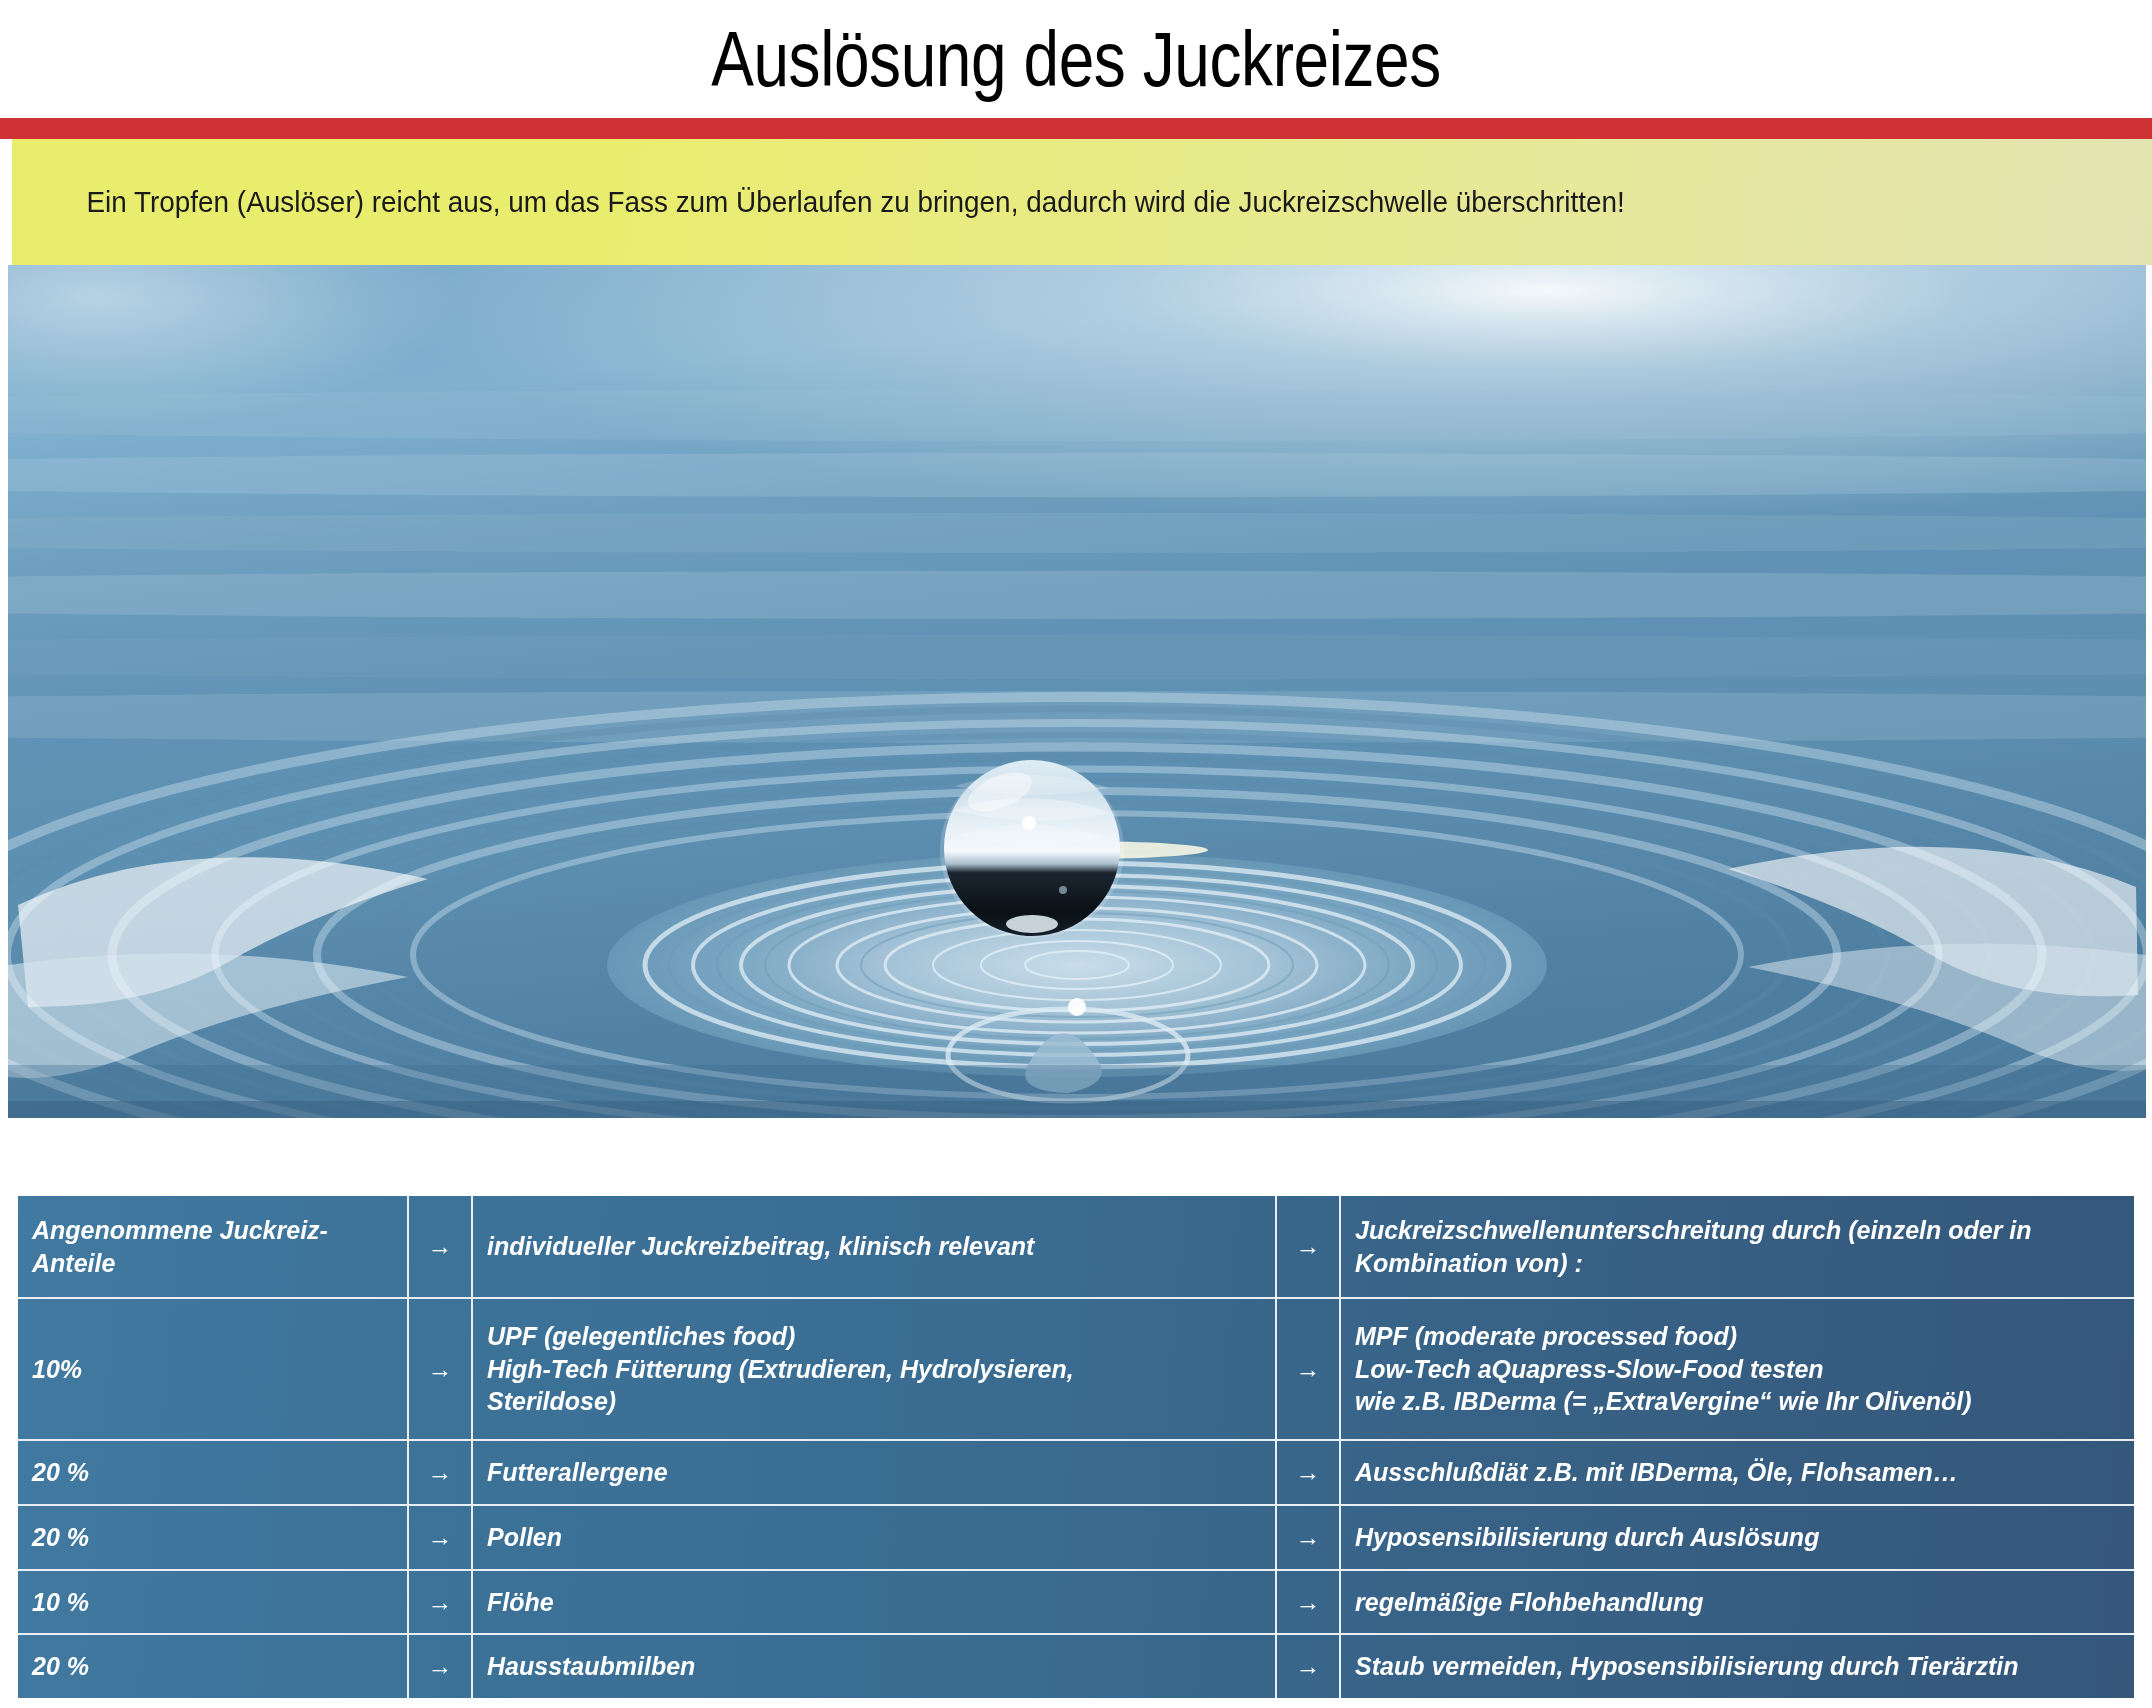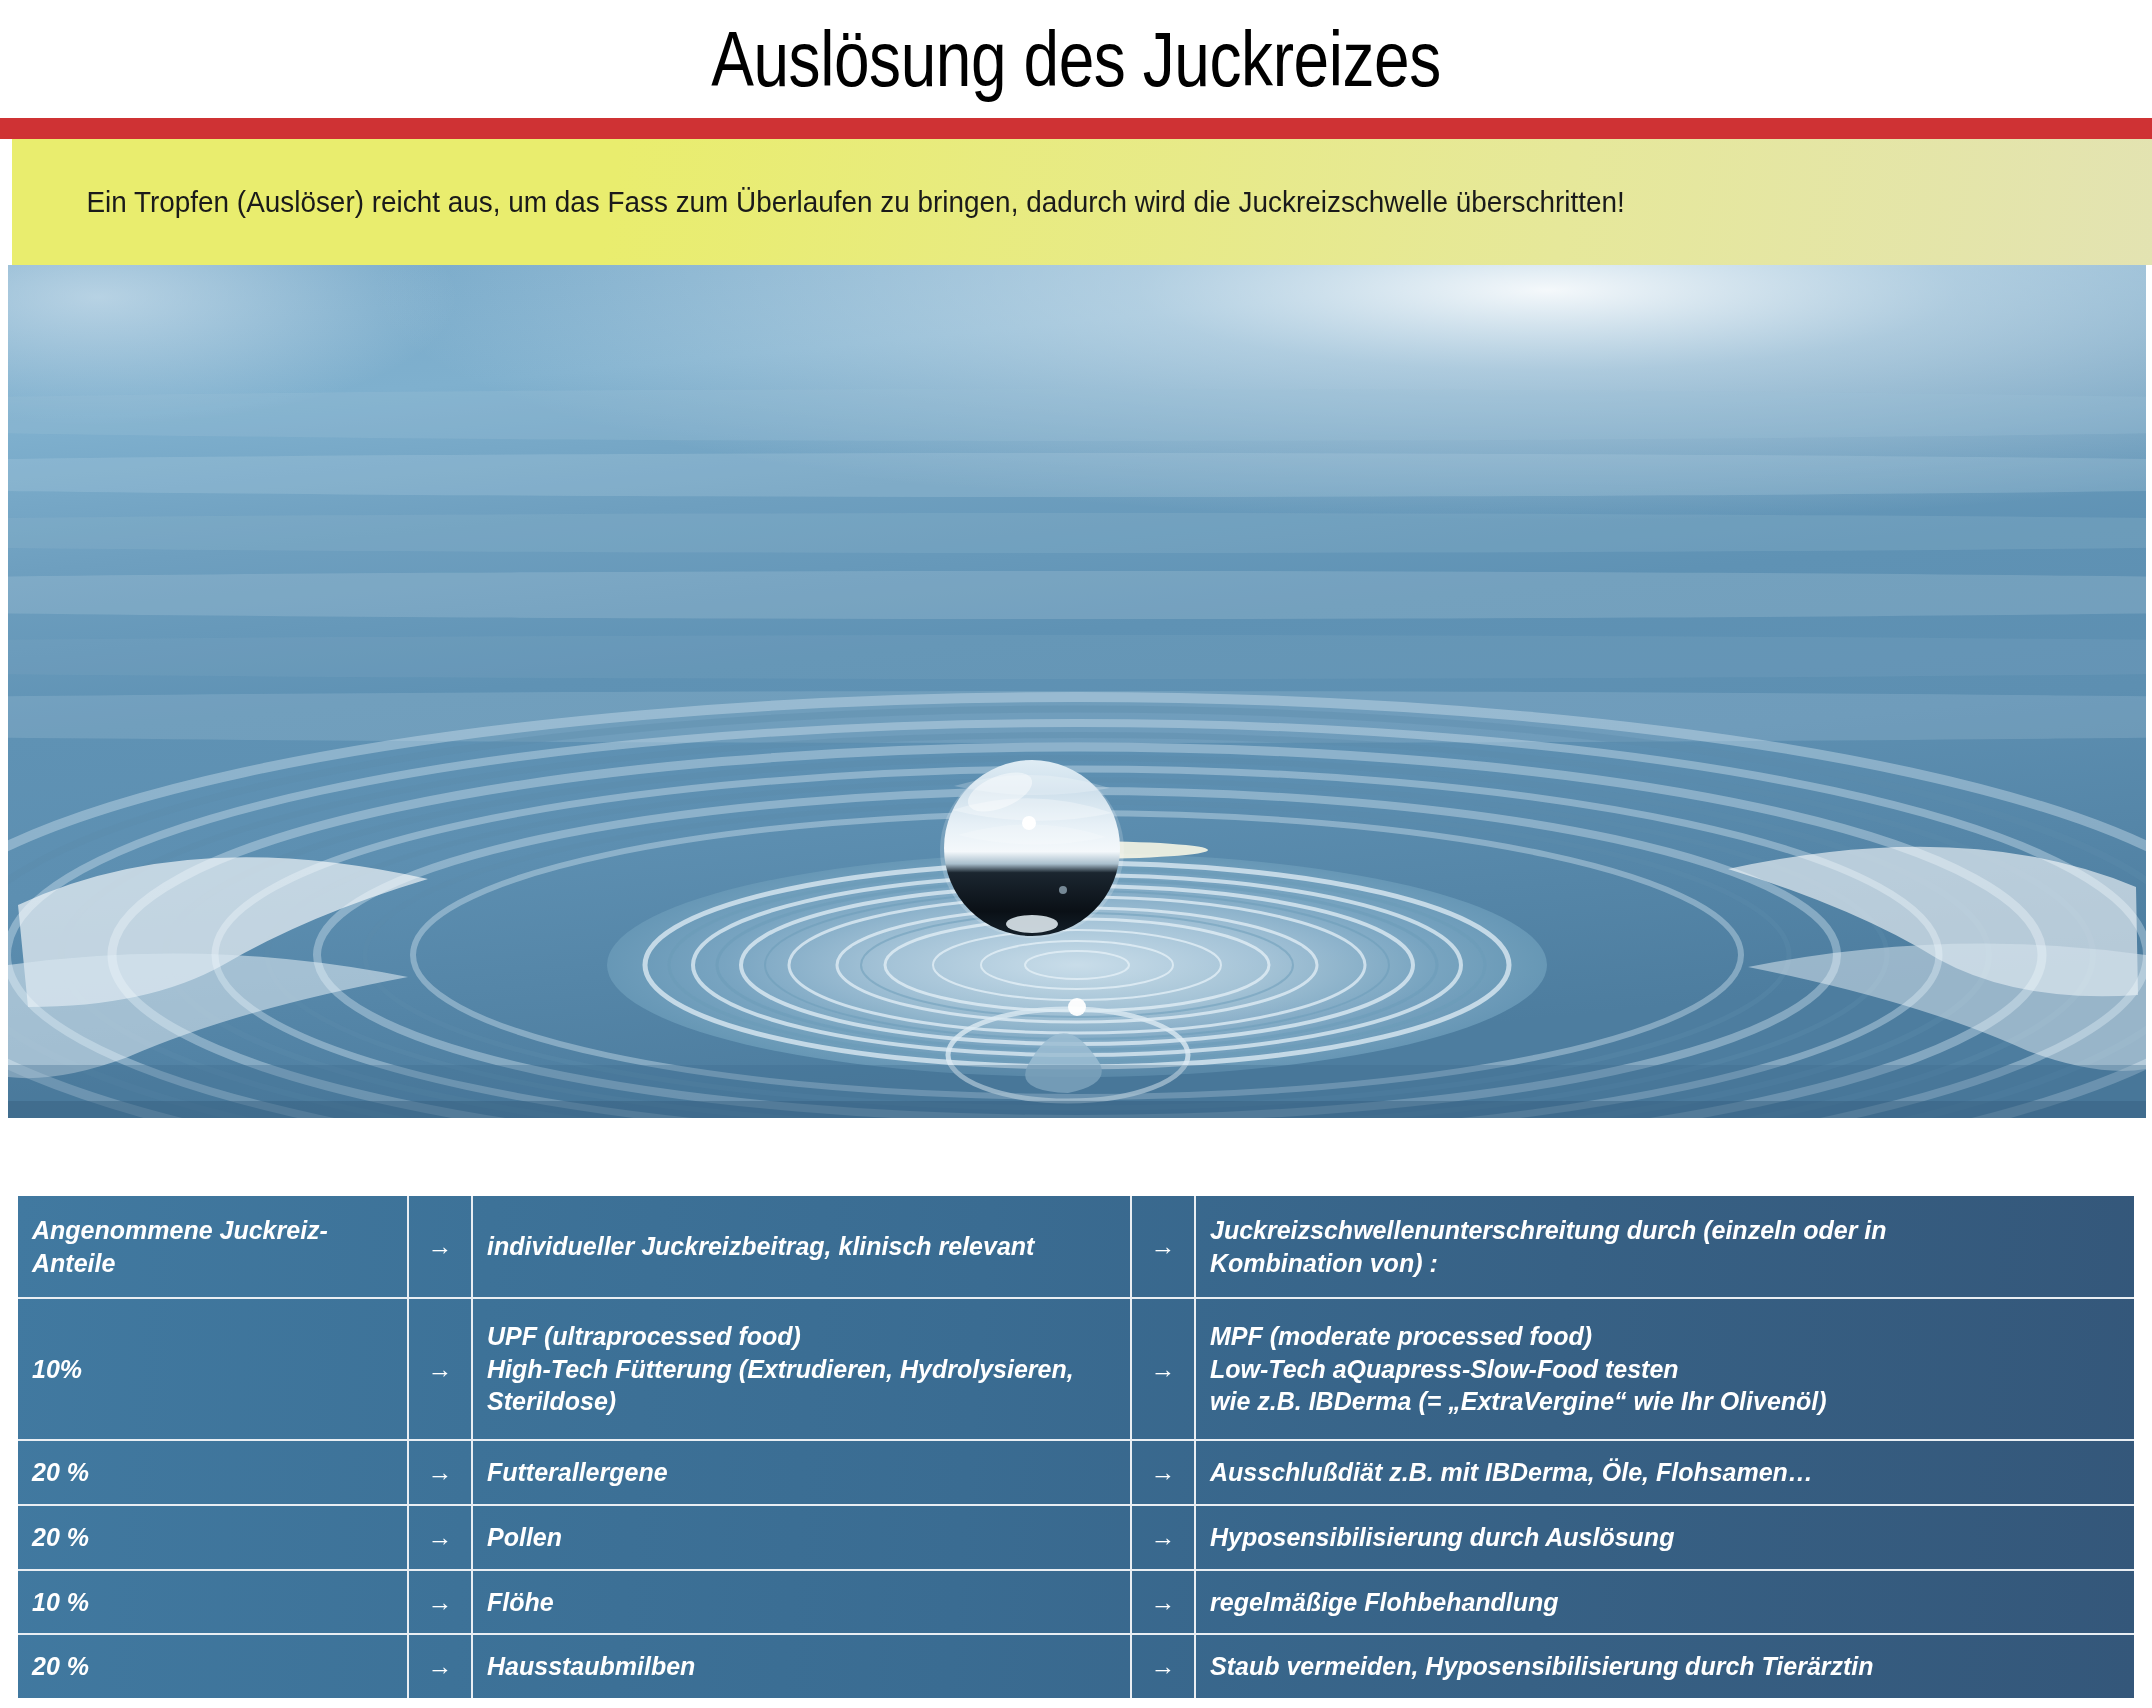--- a/index.html
+++ b/index.html
@@ -102,21 +102,21 @@
     line-height: 1.30;
     padding: 10px 14px 10px 14px;
     border-bottom: 2px solid #e9eef3;
     border-right: 2px solid #e9eef3;
     box-sizing: border-box;
   }
   table.data tr:last-child td { border-bottom: none; }
   table.data td.last { border-right: none; margin-top: 15px; }
   .c-pct   { width: 390px; padding-left: 18px; }
   .c-arr   { width: 64px; text-align: center; padding-left: 0; padding-right: 0; font-size: 28px; }
-  .c-mid   { width: 659px; }
+  .c-mid   { width: 804px; }
   .c-arr2  { width: 64px; text-align: center; padding-left: 0; padding-right: 0; font-size: 28px; }
   .c-right { width: auto; }
   .lines span { display: block; }
 </style>
 </head>
 <body>
 
 <div class="slide-title">Auslösung des Juckreizes</div>
 
 <div class="red-rule"></div>
@@ -271,21 +271,21 @@
         <td class="c-right last lines">
           <span>Juckreizschwellenunterschreitung durch (einzeln oder in</span>
           <span>Kombination von) :</span>
         </td>
       </tr>
 
       <tr>
         <td class="c-pct">10%</td>
         <td class="c-arr">→</td>
         <td class="c-mid lines">
-          <span>UPF (ultraprocessed food)</span>
+          <span>UPF (gelegentliches food)</span>
           <span>High-Tech Fütterung (Extrudieren, Hydrolysieren,</span>
           <span>Sterildose)</span>
         </td>
         <td class="c-arr2">→</td>
         <td class="c-right last lines">
           <span>MPF (moderate processed food)</span>
           <span>Low-Tech aQuapress-Slow-Food testen</span>
           <span>wie z.B. IBDerma (= „ExtraVergine“ wie Ihr Olivenöl)</span>
         </td>
       </tr>

